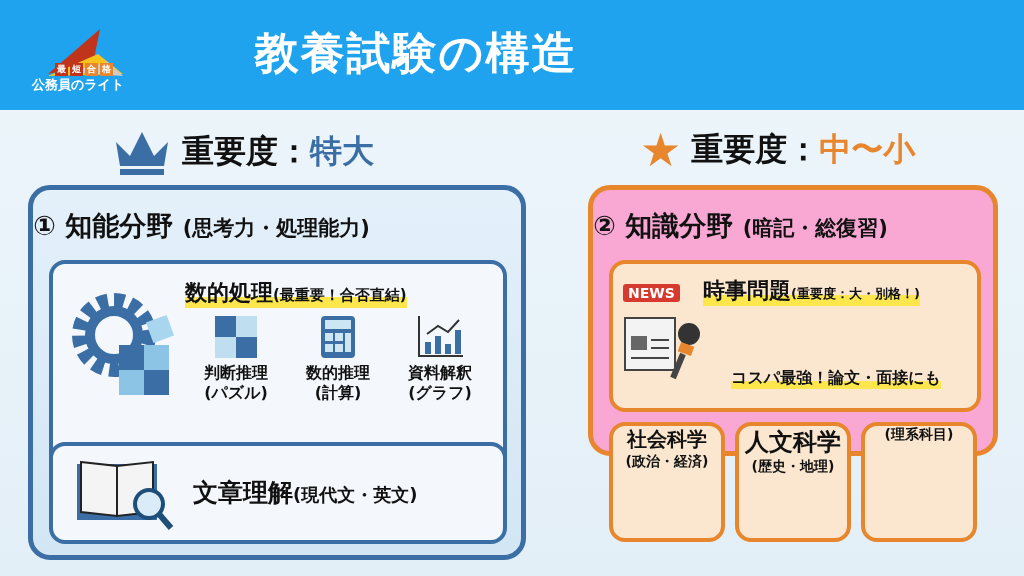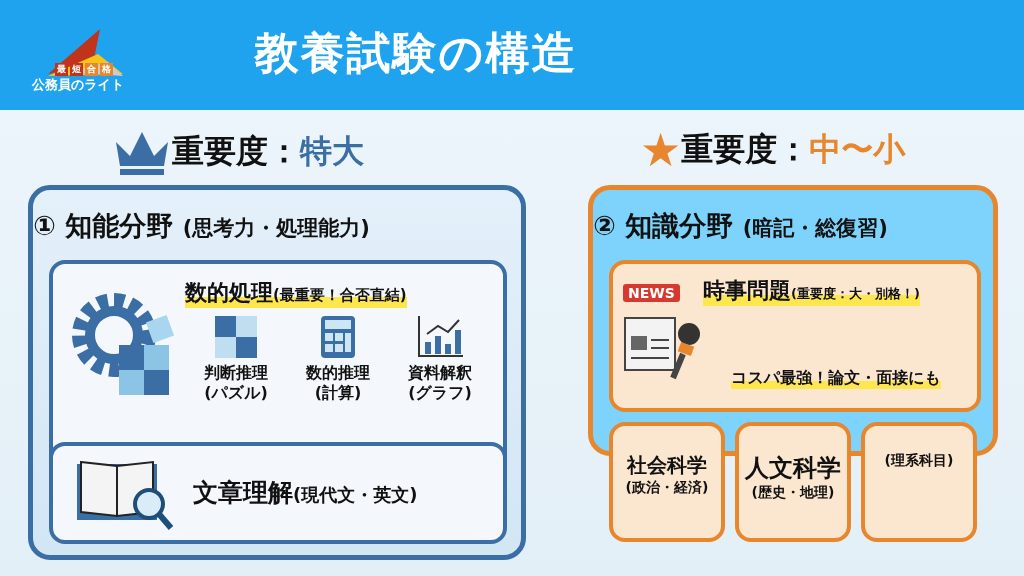--- a/index.html
+++ b/index.html
@@ -3,31 +3,31 @@
 <meta charset="utf-8">
 <style>
 *{box-sizing:border-box;margin:0;padding:0}
 body{width:1024px;height:576px;overflow:hidden;background:linear-gradient(#eef6fb,#e3eff7);font-family:"DejaVu Sans",sans-serif;position:relative;color:#111}
 .header{position:absolute;left:0;top:0;width:1024px;height:110px;background:#1fa3ee}
 .logo{position:absolute;left:38px;top:14px;width:90px;height:80px}
 .logo-badges{position:absolute;left:55px;top:63px;display:flex;gap:2px}
 .logo-badges span{font-size:9px;color:#fff;padding:0 2px;font-weight:bold}
 .logo-name{position:absolute;left:32px;top:76px;font-size:13px;color:#fff;font-weight:bold;white-space:nowrap}
 .title{position:absolute;left:0;width:832px;top:24px;text-align:center;font-size:44px;font-weight:bold;color:#fff;letter-spacing:2px}
-.imp{position:absolute;top:128px;display:flex;align-items:center;font-size:32px;font-weight:bold}
+.imp{position:absolute;top:128px;display:flex;align-items:center;gap:10px;font-size:32px;font-weight:bold}
 .panel{position:absolute;border-radius:22px;border:5px solid}
 .p1{left:28px;top:185px;width:498px;height:375px;border-color:#3a6ea5;background:linear-gradient(#e4f0fa,#d2e6f4)}
-.p2{left:588px;top:185px;width:410px;height:271px;border-color:#e8862e;background:#7dd3fc}
+.p2{left:588px;top:185px;width:410px;height:271px;border-color:#e8862e;background:#f9a8d4}
 .ptitle{position:absolute;top:18px;left:0;width:100%;font-size:27px;font-weight:bold}
 .ptitle small{font-size:21px}
 .box{position:absolute;border-radius:16px;border:4px solid}
 .b1{left:16px;top:70px;width:458px;height:212px;border-color:#3a6ea5;background:#f4f8fc}
 .b2{left:16px;top:252px;width:458px;height:102px;border-color:#3a6ea5;background:#f4f8fc}
 .b3{left:16px;top:70px;width:372px;height:152px;border-color:#e8862e;background:#fbe6cf}
-.sm{position:absolute;top:232px;width:116px;height:120px;border-color:#e8862e;background:#fbe6cf;text-align:center;padding-top:26px}
+.sm{position:absolute;top:232px;width:116px;height:120px;border-color:#e8862e;background:#fbe6cf;text-align:center;}
 .hl{background:linear-gradient(transparent 62%,#fde74c 62%)}
 .sub{position:absolute;text-align:center;font-weight:bold;font-size:16px;line-height:20px}
 </style>
 </head>
 <body>
 
 <div class="header">
   <svg class="logo" viewBox="0 0 90 60">
       <polygon points="10,50 62,5 55,40" fill="#c0341c"></polygon>
       <polygon points="10,52 60,30 85,50" fill="#f6c21c"></polygon>

